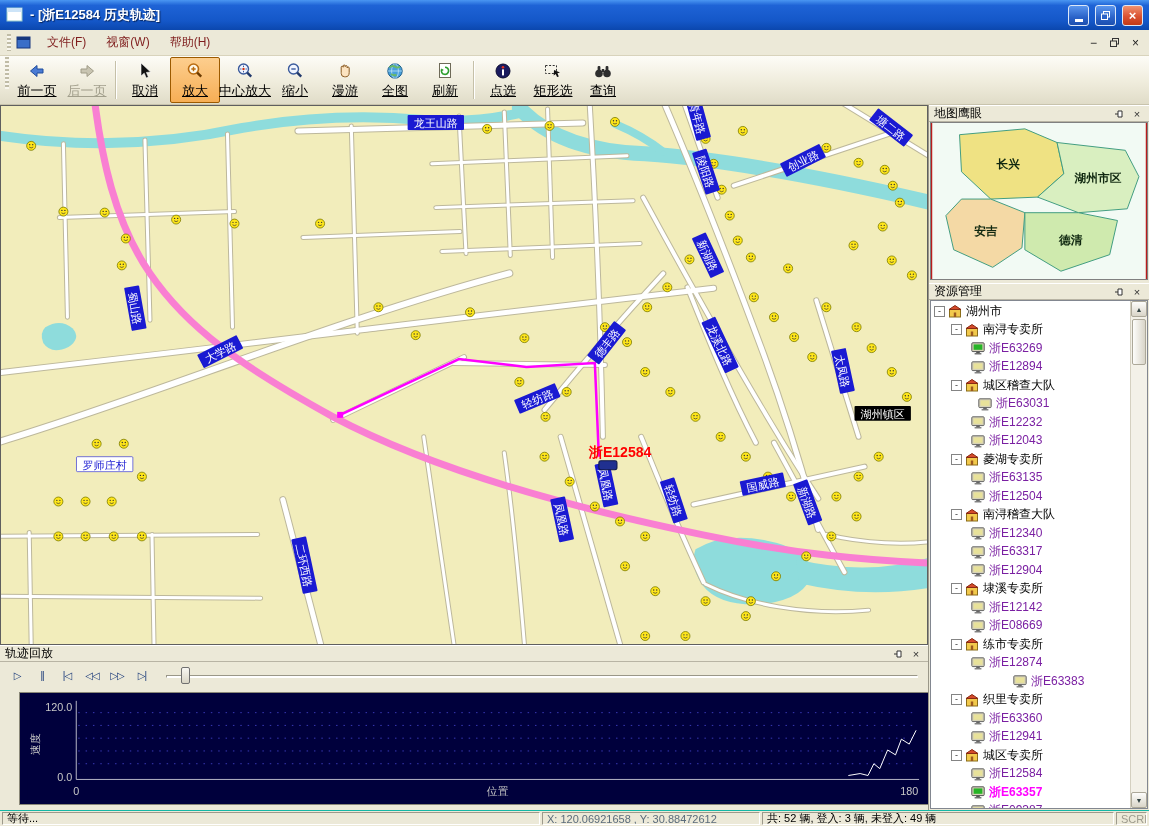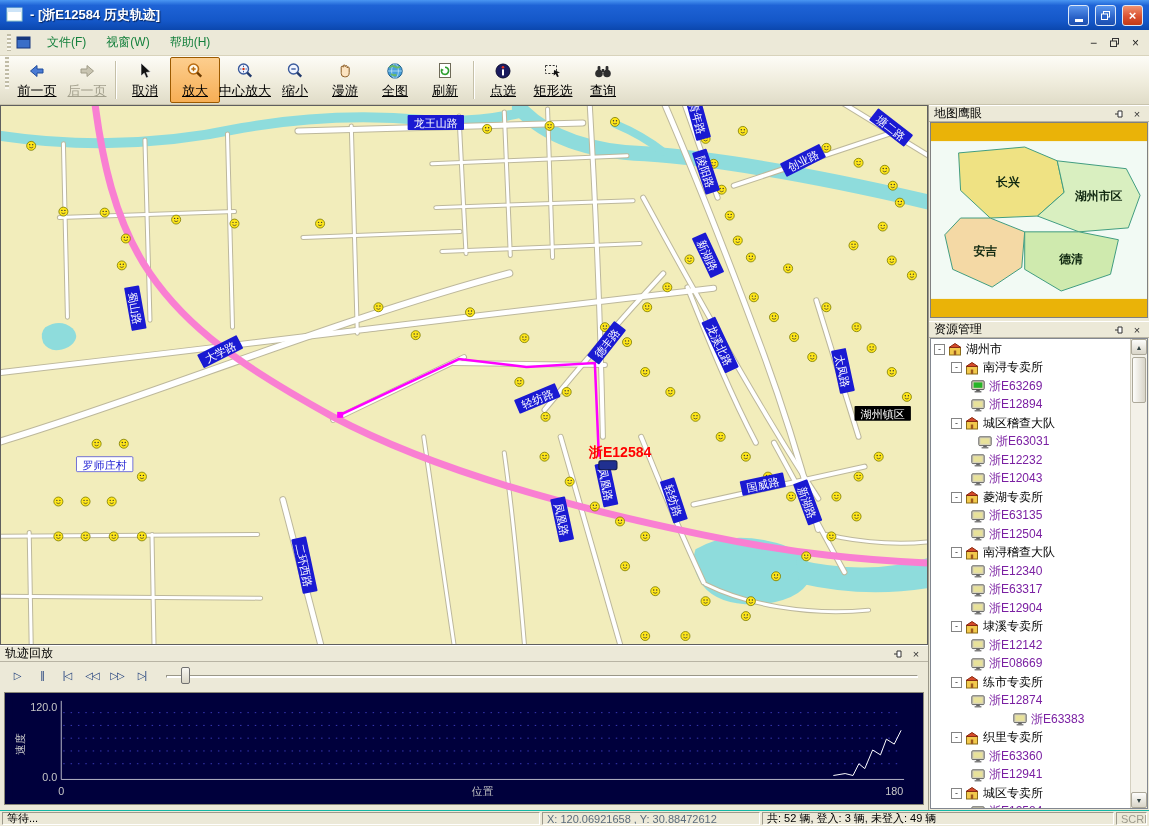--- a/index.html
+++ b/index.html
@@ -19,21 +19,21 @@
     display:flex; align-items:center; justify-content:center; cursor:default; }
   .tbtn.bluebtn { background:linear-gradient(180deg,#5A96EE,#2A62C8 60%,#1C4FB0); }
   .tbtn.closebtn { background:linear-gradient(180deg,#F0926F,#DA5232 55%,#C23A18); font-weight:bold; font-size:13px; }
   .minglyph { display:block; width:8px; height:3px; background:#fff; margin-top:10px; }
 
   
   .menubar { height:26px; background:#ECE9D8; display:flex; align-items:center; gap:2px; padding:0 4px;
     border-bottom:1px solid #D8D3BC; }
   .grip { width:4px; height:70%; background:repeating-linear-gradient(180deg,#C0BCA6 0 2px,#F8F6EE 2px 4px); margin:0 3px; }
   .mdi-icon { width:16px; height:16px; display:inline-block; margin-right:4px; }
-  .menu-item { padding:3px 9px; color:#15803d; }
+  .menu-item { padding:3px 9px; color:#7f1d1d; }
   .mdi-btn { width:19px; height:17px; background:transparent; border:none; display:flex; align-items:center; justify-content:center;
     color:#222; font-size:12px; }
 
   
   .toolbar { height:49px; background:linear-gradient(180deg,#FDFCF7,#EFECDC 55%,#E0DCC8);
     display:flex; align-items:stretch; padding:1px 2px; border-bottom:1px solid #C8C3AC; }
   #toolbar-buttons { display:flex; align-items:stretch; }
   .tb-btn { width:50px; display:flex; flex-direction:column; align-items:center; justify-content:center; gap:1px;
     border:1px solid transparent; padding:2px 2px; }
   .tb-btn .tb-icon { height:20px; }
@@ -47,21 +47,21 @@
   .left-col { width:928px; display:flex; flex-direction:column; }
   .map-area { width:928px; height:540px; border:1px solid #5F5F5F; background:#F2EDBB; overflow:hidden; }
   .map-area svg { width:100%; height:100%; }
 
   
   .pane-header { height:17px; background:#ECE9D8; display:flex; align-items:center; padding:0 5px; gap:4px;
     border-top:1px solid #FFFFFF; border-bottom:1px solid #B8B4A4; font-size:12px; color:#000; }
   .hbtn { width:14px; height:13px; display:flex; align-items:center; justify-content:center; font-size:11px; color:#333; }
 
   .right-col { width:221px; display:flex; flex-direction:column; border-left:1px solid #9A9788; background:#ECE9D8; }
-  .eagle { height:196px; background:#eab308; border:1px solid #808080; margin:0 1px; }
+  .eagle { height:158px; background:#b91c1c; border:1px solid #808080; margin:0 1px; }
   .eagle svg { width:100%; height:100%; }
   .right-gap { height:3px; }
   .tree-wrap { flex:1; background:#fff; border:1px solid #828790; margin:0 1px 1px 1px; position:relative; overflow:hidden; }
   #tree { position:absolute; left:0; top:0; right:17px; bottom:0; overflow:hidden; padding-top:1px; }
   .trow { display:flex; align-items:center; height:18.5px; white-space:nowrap; }
   .exp { width:11px; height:11px; border:1px solid #848484; background:#fff; font-size:9px; line-height:8px;
     text-align:center; margin-right:3px; flex:none; color:#333; }
   .ticon { width:15px; height:14px; margin-right:3px; flex:none; }
   .tlabel { font-size:12px; }
   .tlabel.grp { color:#000; }
@@ -78,21 +78,21 @@
   
   .playback-pane { height:165px; display:flex; flex-direction:column; background:#ECE9D8; }
   .pb-controls { height:27px; display:flex; align-items:center; padding:0 6px; gap:3px; }
   .pb-btn { width:22px; height:20px; background:transparent; border:1px solid transparent; font-size:10px; color:#1A3A7A;
     display:flex; align-items:center; justify-content:center; letter-spacing:-1px; }
   .slider { flex:1; height:20px; position:relative; margin-left:10px; }
   .slider-track { position:absolute; left:0; right:4px; top:9px; height:3px; background:#FFF; border:1px solid #9A9788;
     border-bottom-color:#fff; border-right-color:#fff; }
   .slider-thumb { position:absolute; left:2%; top:1px; width:9px; height:17px;
     background:linear-gradient(180deg,#F8F7F2,#D8D4C4); border:1px solid #707070; border-radius:2px; }
-  .chart-wrap { flex:1; padding:3px 4px; }
+  .chart-wrap { flex:1; padding:3px 19px; }
   #chart-svg { width:920px; height:113px; border:1px solid #8A8878; background:#00003C; }
 
   
   .statusbar { height:16px; display:flex; gap:2px; padding:1px 2px 1px 2px; border-top:1px solid #14b8a6; background:#ECE9D8; }
   .seg { border:1px solid; border-color:#9D9A8B #FFFFFF #FFFFFF #9D9A8B; padding:0 4px; font-size:11px;
     display:flex; align-items:center; white-space:nowrap; overflow:hidden; color:#000; }
   .seg.waiting { flex:1; }
   .seg.coords { width:218px; color:#5A6B7A; }
   .seg.counts { width:352px; }
   .seg.scrl { width:31px; color:#9C9A8C; }

